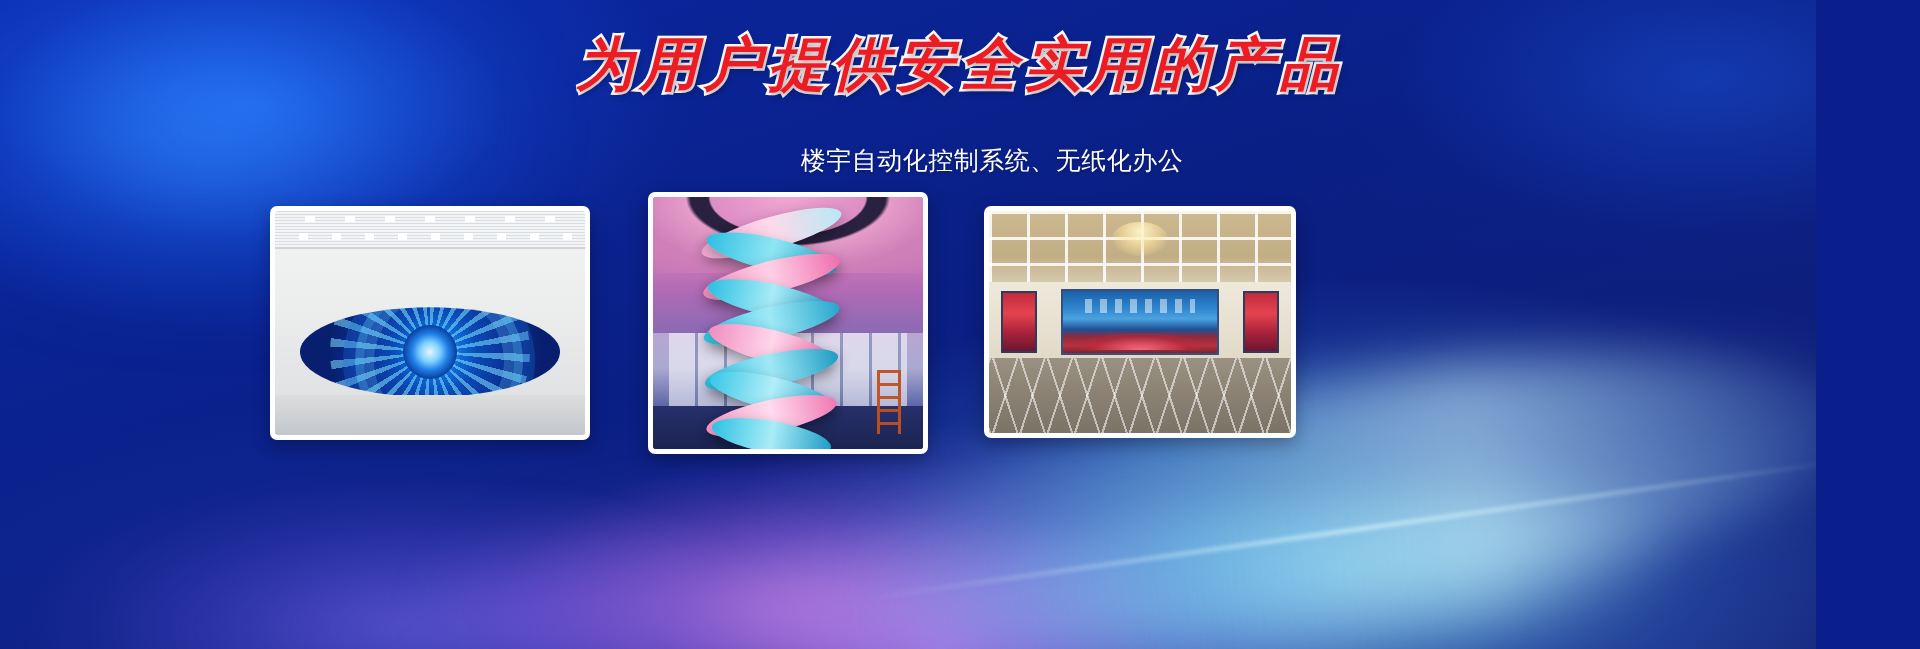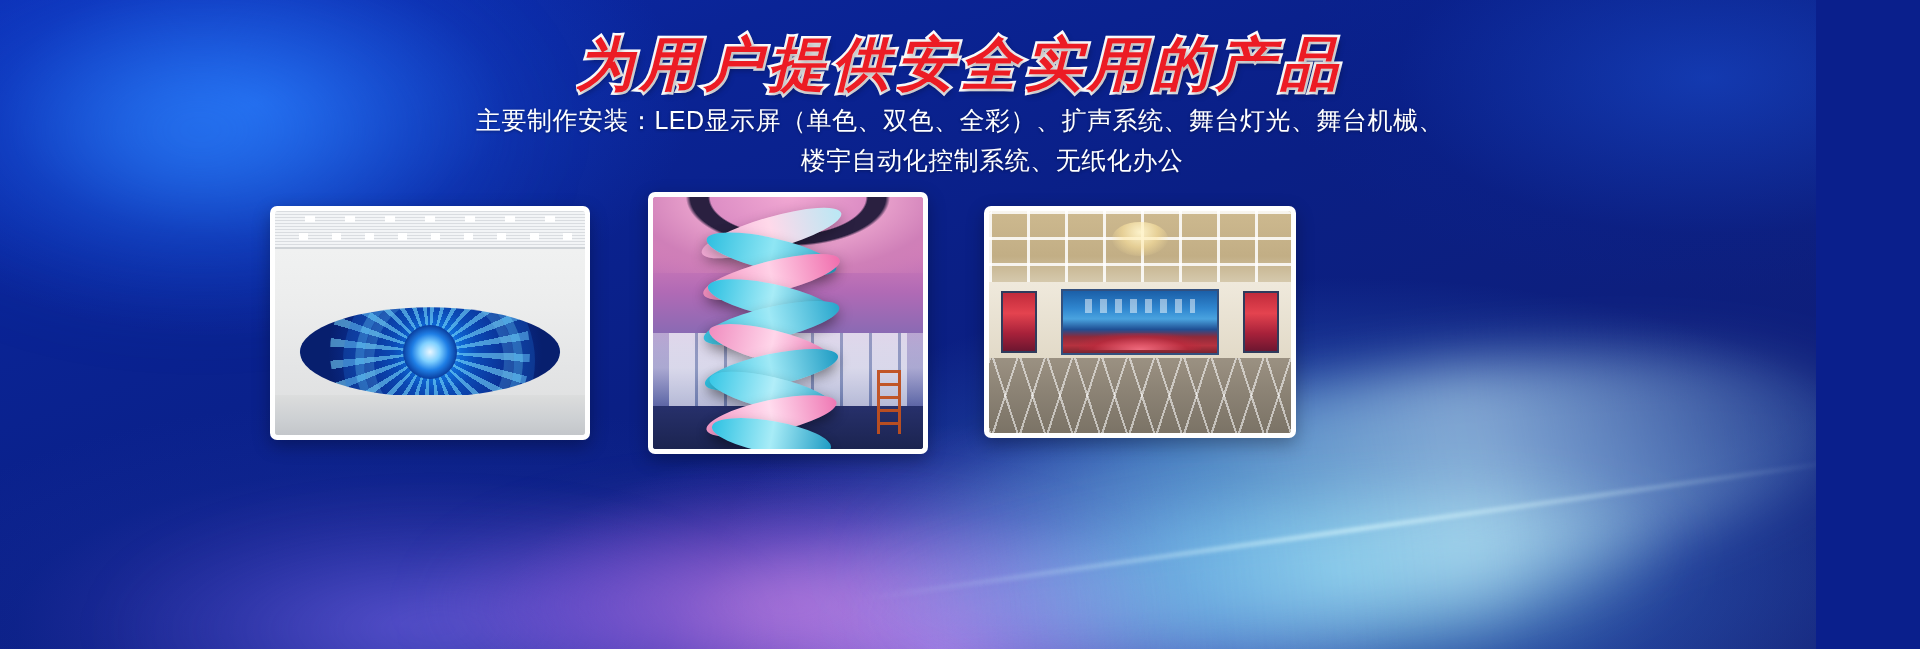--- a/index.html
+++ b/index.html
@@ -155,21 +155,20 @@
   <div class="streak s4"></div>
   <div class="streak s3"></div>
   <div class="streak s1"></div>
   <div class="streak s2"></div>
   <div class="glow-line"></div>
 
   <div class="headline">
     <span class="headline-inner">为用户提供安全实用的产品</span>
   </div>
 
-  <div class="subtitle l1">主要制作安装：LED显示屏（单色、双色、全彩）、扩声系统、舞台灯光、舞台机械、</div>
   <div class="subtitle l2">楼宇自动化控制系统、无纸化办公</div>
 
   <div class="photos">
 
     <div class="photo p1">
       <div class="inner">
         <div class="ph1-bg"></div>
         <div class="ph1-ceil"></div>
         <div class="ph1-eye">
           <div class="ph1-spokes"></div>

